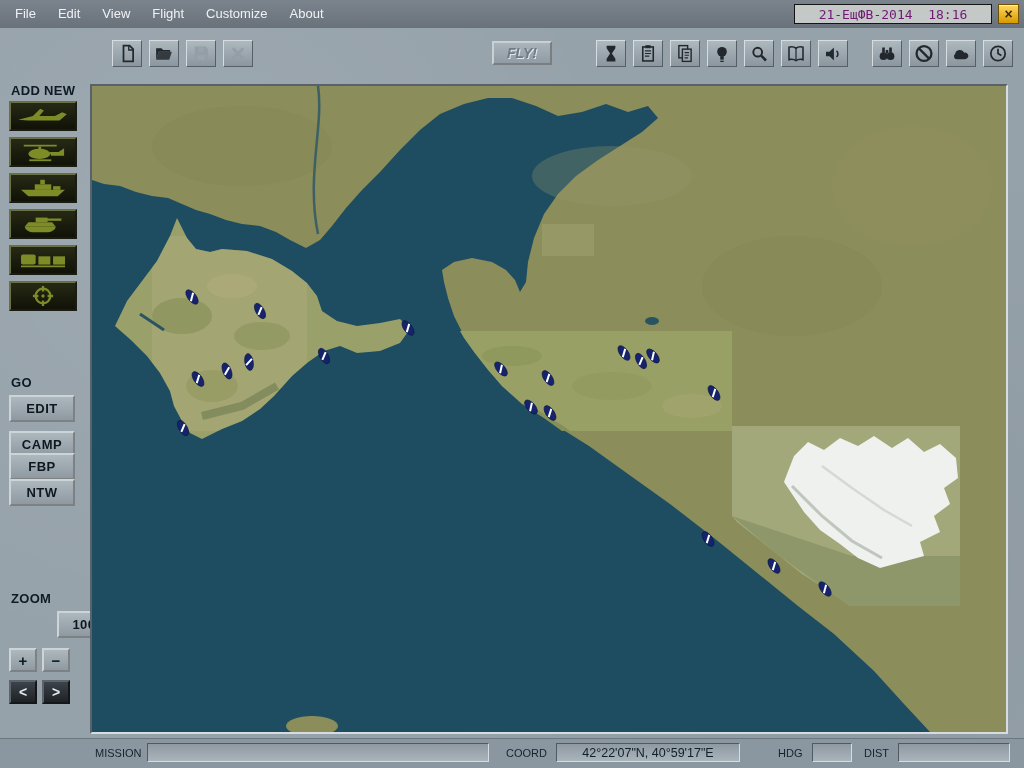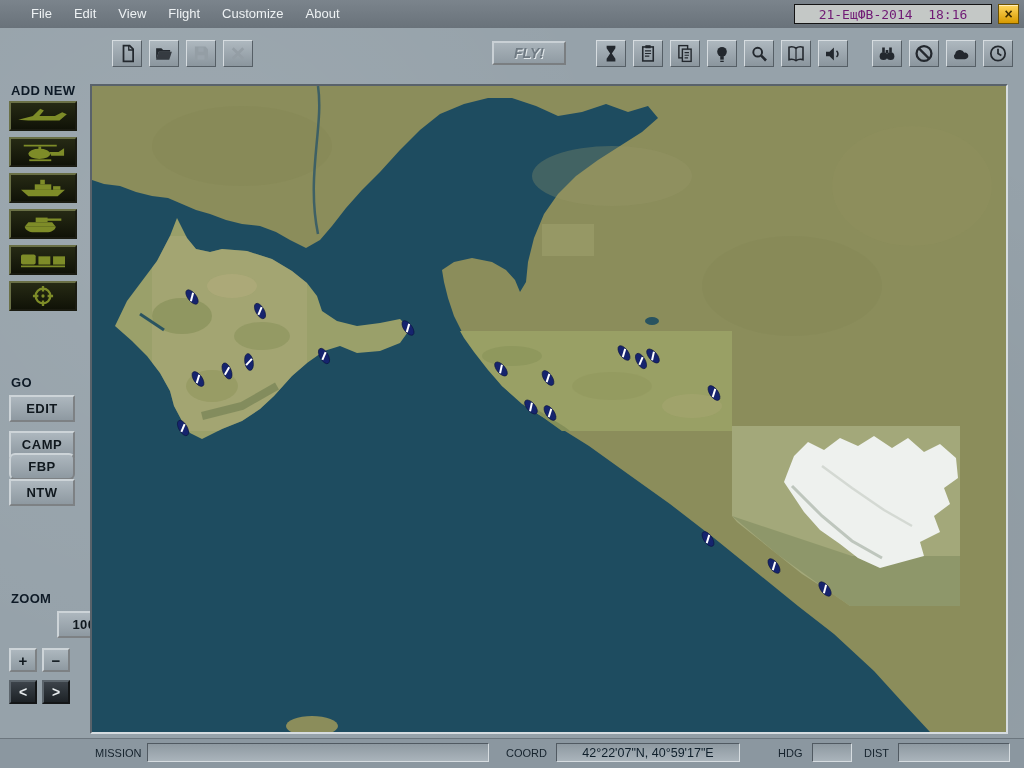--- a/index.html
+++ b/index.html
@@ -10,21 +10,21 @@
     background:#96a2aa;
     background-image:
       radial-gradient(circle at 18% 30%, rgba(255,255,255,.07), transparent 45%),
       radial-gradient(circle at 82% 75%, rgba(0,0,0,.06), transparent 45%);
   }
 
   
   .menubar {
     position:absolute; top:0; left:0; right:0; height:28px;
     background:linear-gradient(#7b848c,#69727a);
-    display:flex; align-items:center; padding:0 20px;
+    display:flex; align-items:center; padding:0 4px;
     color:#eef2f4; font-size:13px;
   }
   .menu-item { padding:0 11px; line-height:28px; cursor:default; }
   .datetime-box {
     position:absolute; top:4px; right:32px; width:198px; height:20px;
     background:#c4c8c6; border:1px solid #141414;
     color:#701a75; font:13px "DejaVu Sans Mono", monospace;
     display:flex; align-items:center; justify-content:center; white-space:pre;
   }
   .close-btn {
@@ -39,21 +39,21 @@
   .toolbar-group { position:absolute; top:40px; display:flex; gap:7px; }
   .tbtn {
     width:30px; height:27px; display:flex; align-items:center; justify-content:center;
     background:linear-gradient(#aeb8bf,#8b969e);
     border:1px solid; border-color:#d6dce0 #565f66 #565f66 #d6dce0;
     color:#23282e; cursor:pointer;
   }
   .tbtn.disabled { color:#949ea5; cursor:default; }
   .tbtn svg { display:block; }
   .fly-btn {
-    position:absolute; left:492px; top:41px; width:74px; height:24px;
+    position:absolute; left:492px; top:41px; width:60px; height:24px;
     background:linear-gradient(#a9b3ba,#909ba3);
     border:2px outset #c9d0d5;
     color:#6f7a83; font-style:italic; font-weight:bold; font-size:14px;
     font-family:"Liberation Sans", sans-serif;
     text-shadow:1px 1px 0 rgba(236,241,243,.85); cursor:default;
   }
 
   
   .side-label { position:absolute; left:11px; color:#0e1a26; font-size:13px; font-weight:bold; letter-spacing:.3px; }
   .addbtn {
@@ -271,21 +271,21 @@
         <path d="M29 1v6M29 17v6M18 12h6M34 12h6" stroke="currentColor" stroke-width="2.5" fill="none"></path>
         <circle cx="29" cy="12" r="1.8" fill="currentColor"></circle>
       </svg>
     </div>
   </div>
 
 <div class="side-label" style="top:375px;">GO</div>
 <div id="go-buttons">
     <div class="gobtn" style="top: 395px;">EDIT</div>
     <div class="gobtn" style="top: 431px;">CAMP</div>
-    <div class="gobtn" style="top: 453px; border-radius: 6px;">FBP</div>
+    <div class="gobtn" style="top: 453px;">FBP</div>
     <div class="gobtn" style="top: 479px;">NTW</div>
   </div>
 
 <div class="side-label" style="top:591px;">ZOOM</div>
 <div class="graybtn" style="top:611px;margin-left:48px;">100%</div>
 <div class="smallbtn" style="left:9px;top:648px;">+</div>
 <div class="smallbtn" style="left:42px;top:648px;">−</div>
 <div class="darkbtn" style="left:9px;top:680px;">&lt;</div>
 <div class="darkbtn" style="left:42px;top:680px;">&gt;</div>
 

